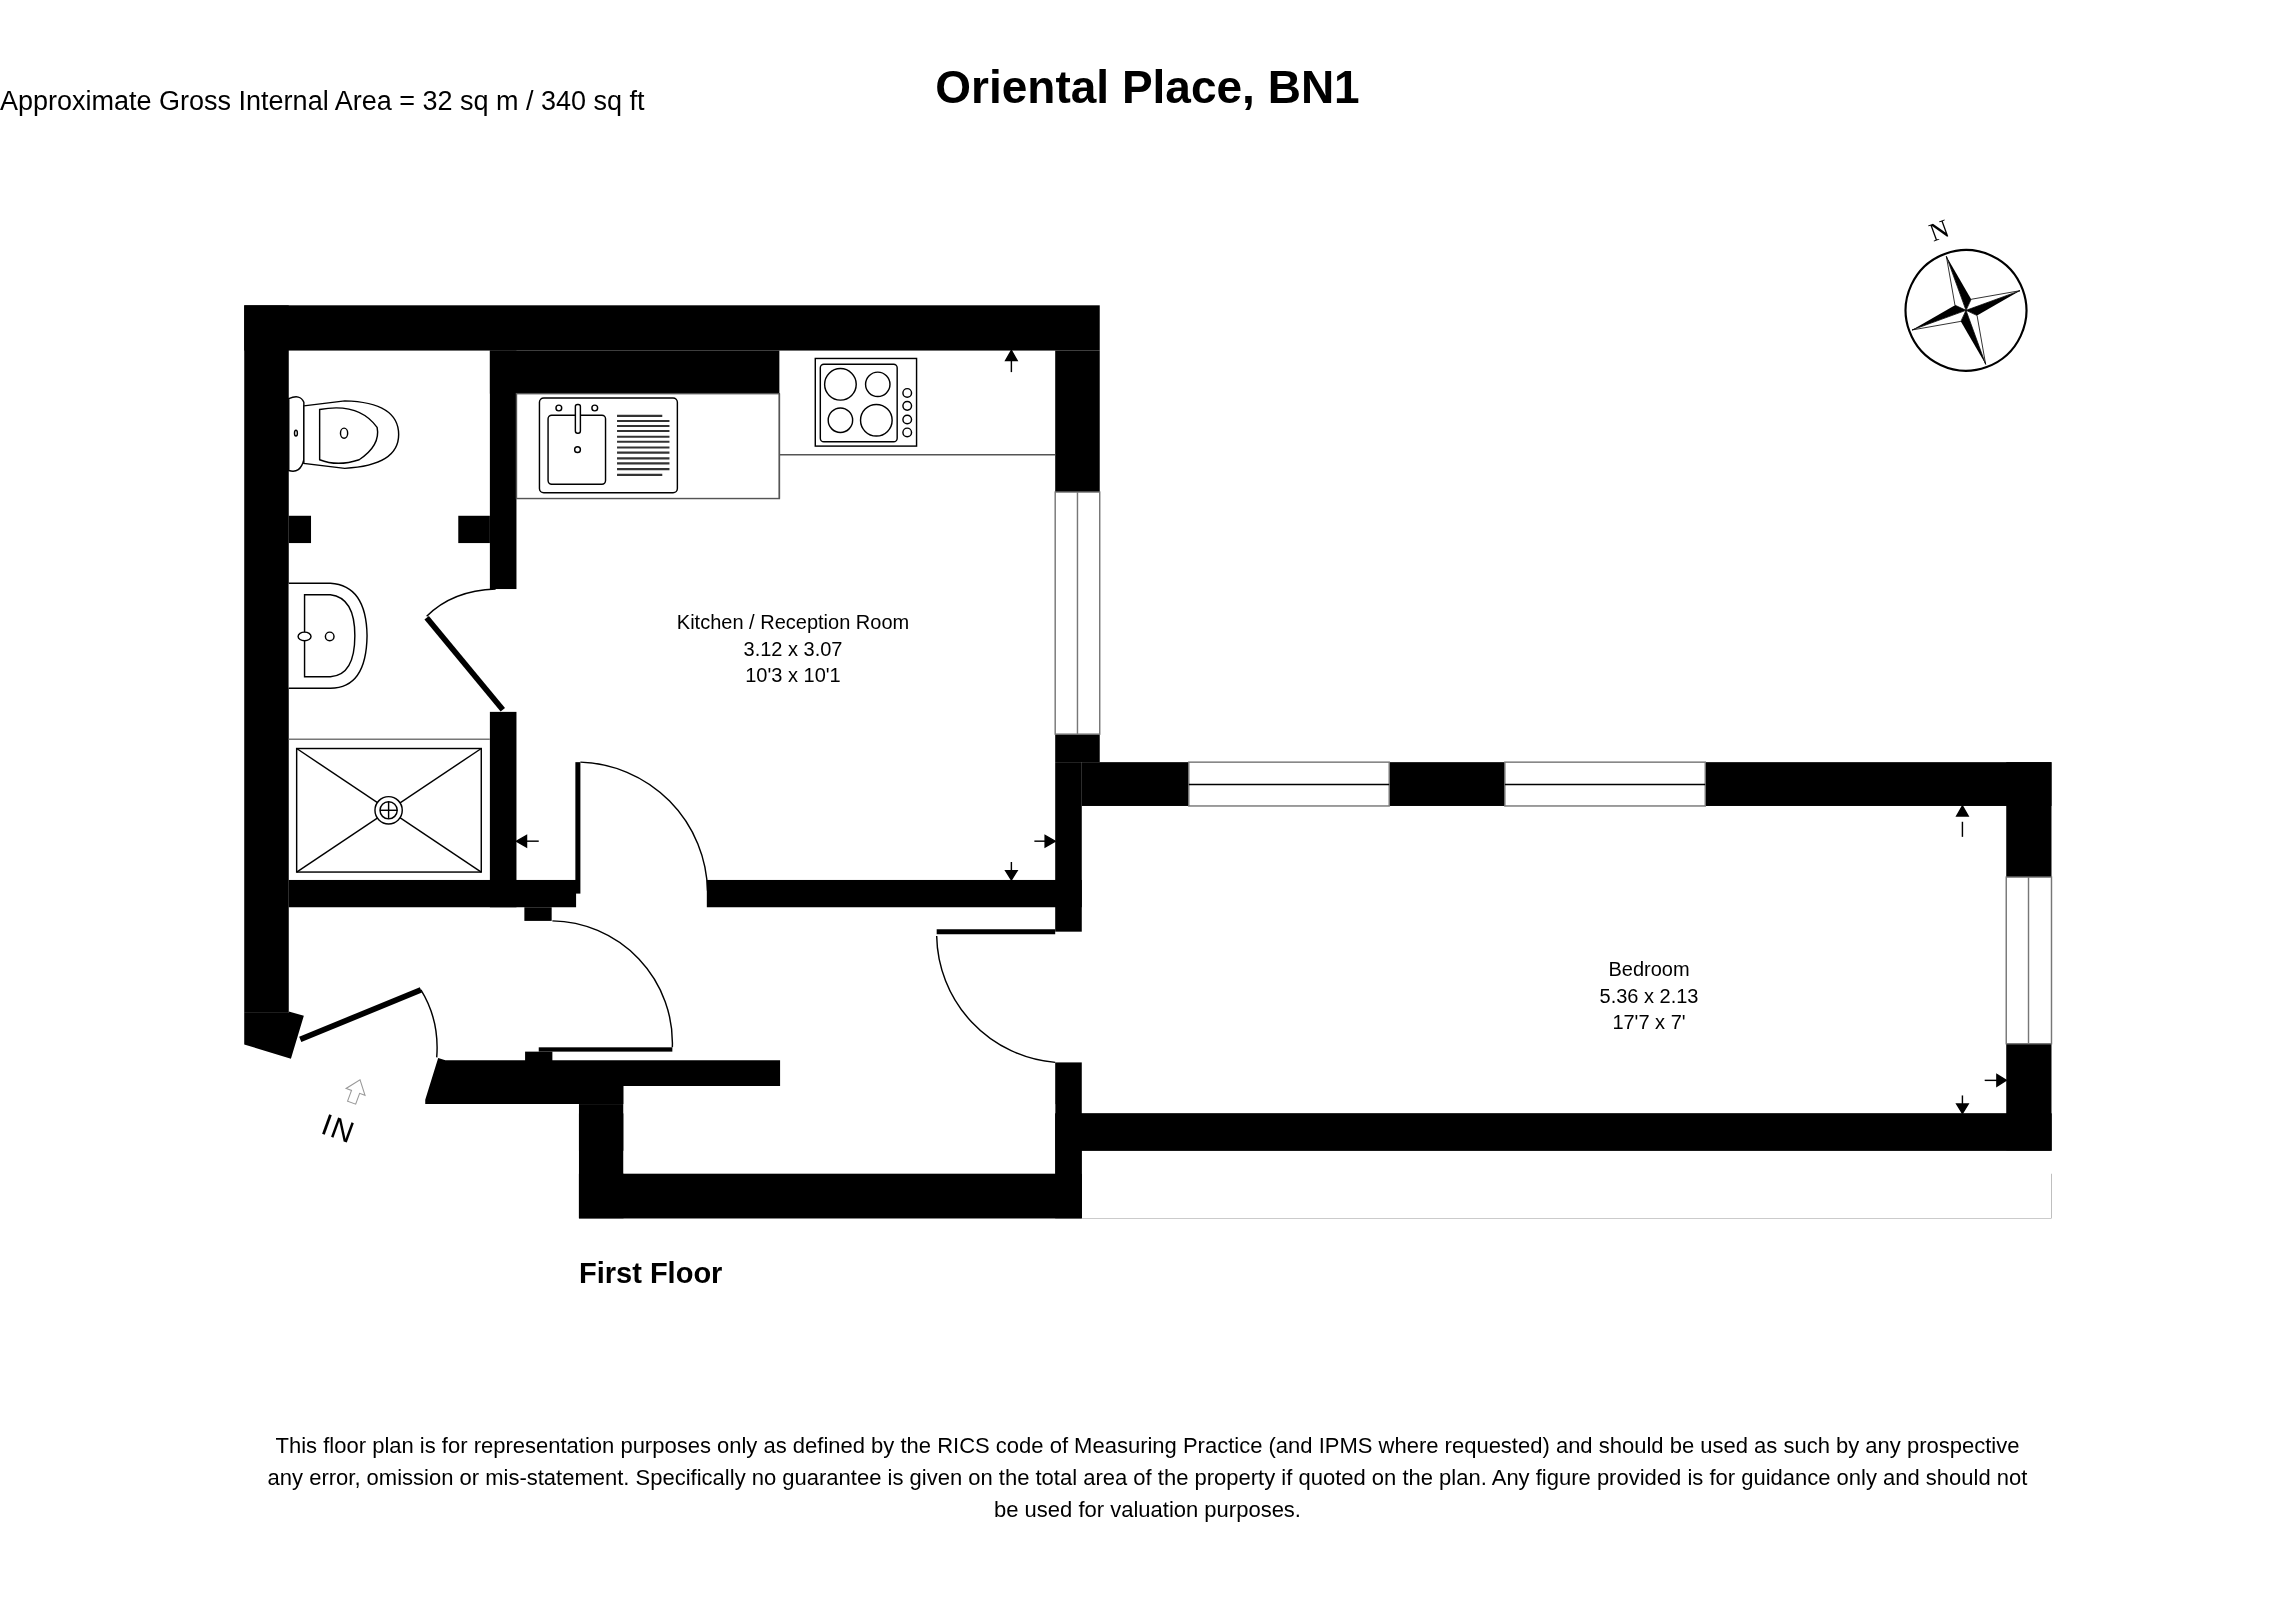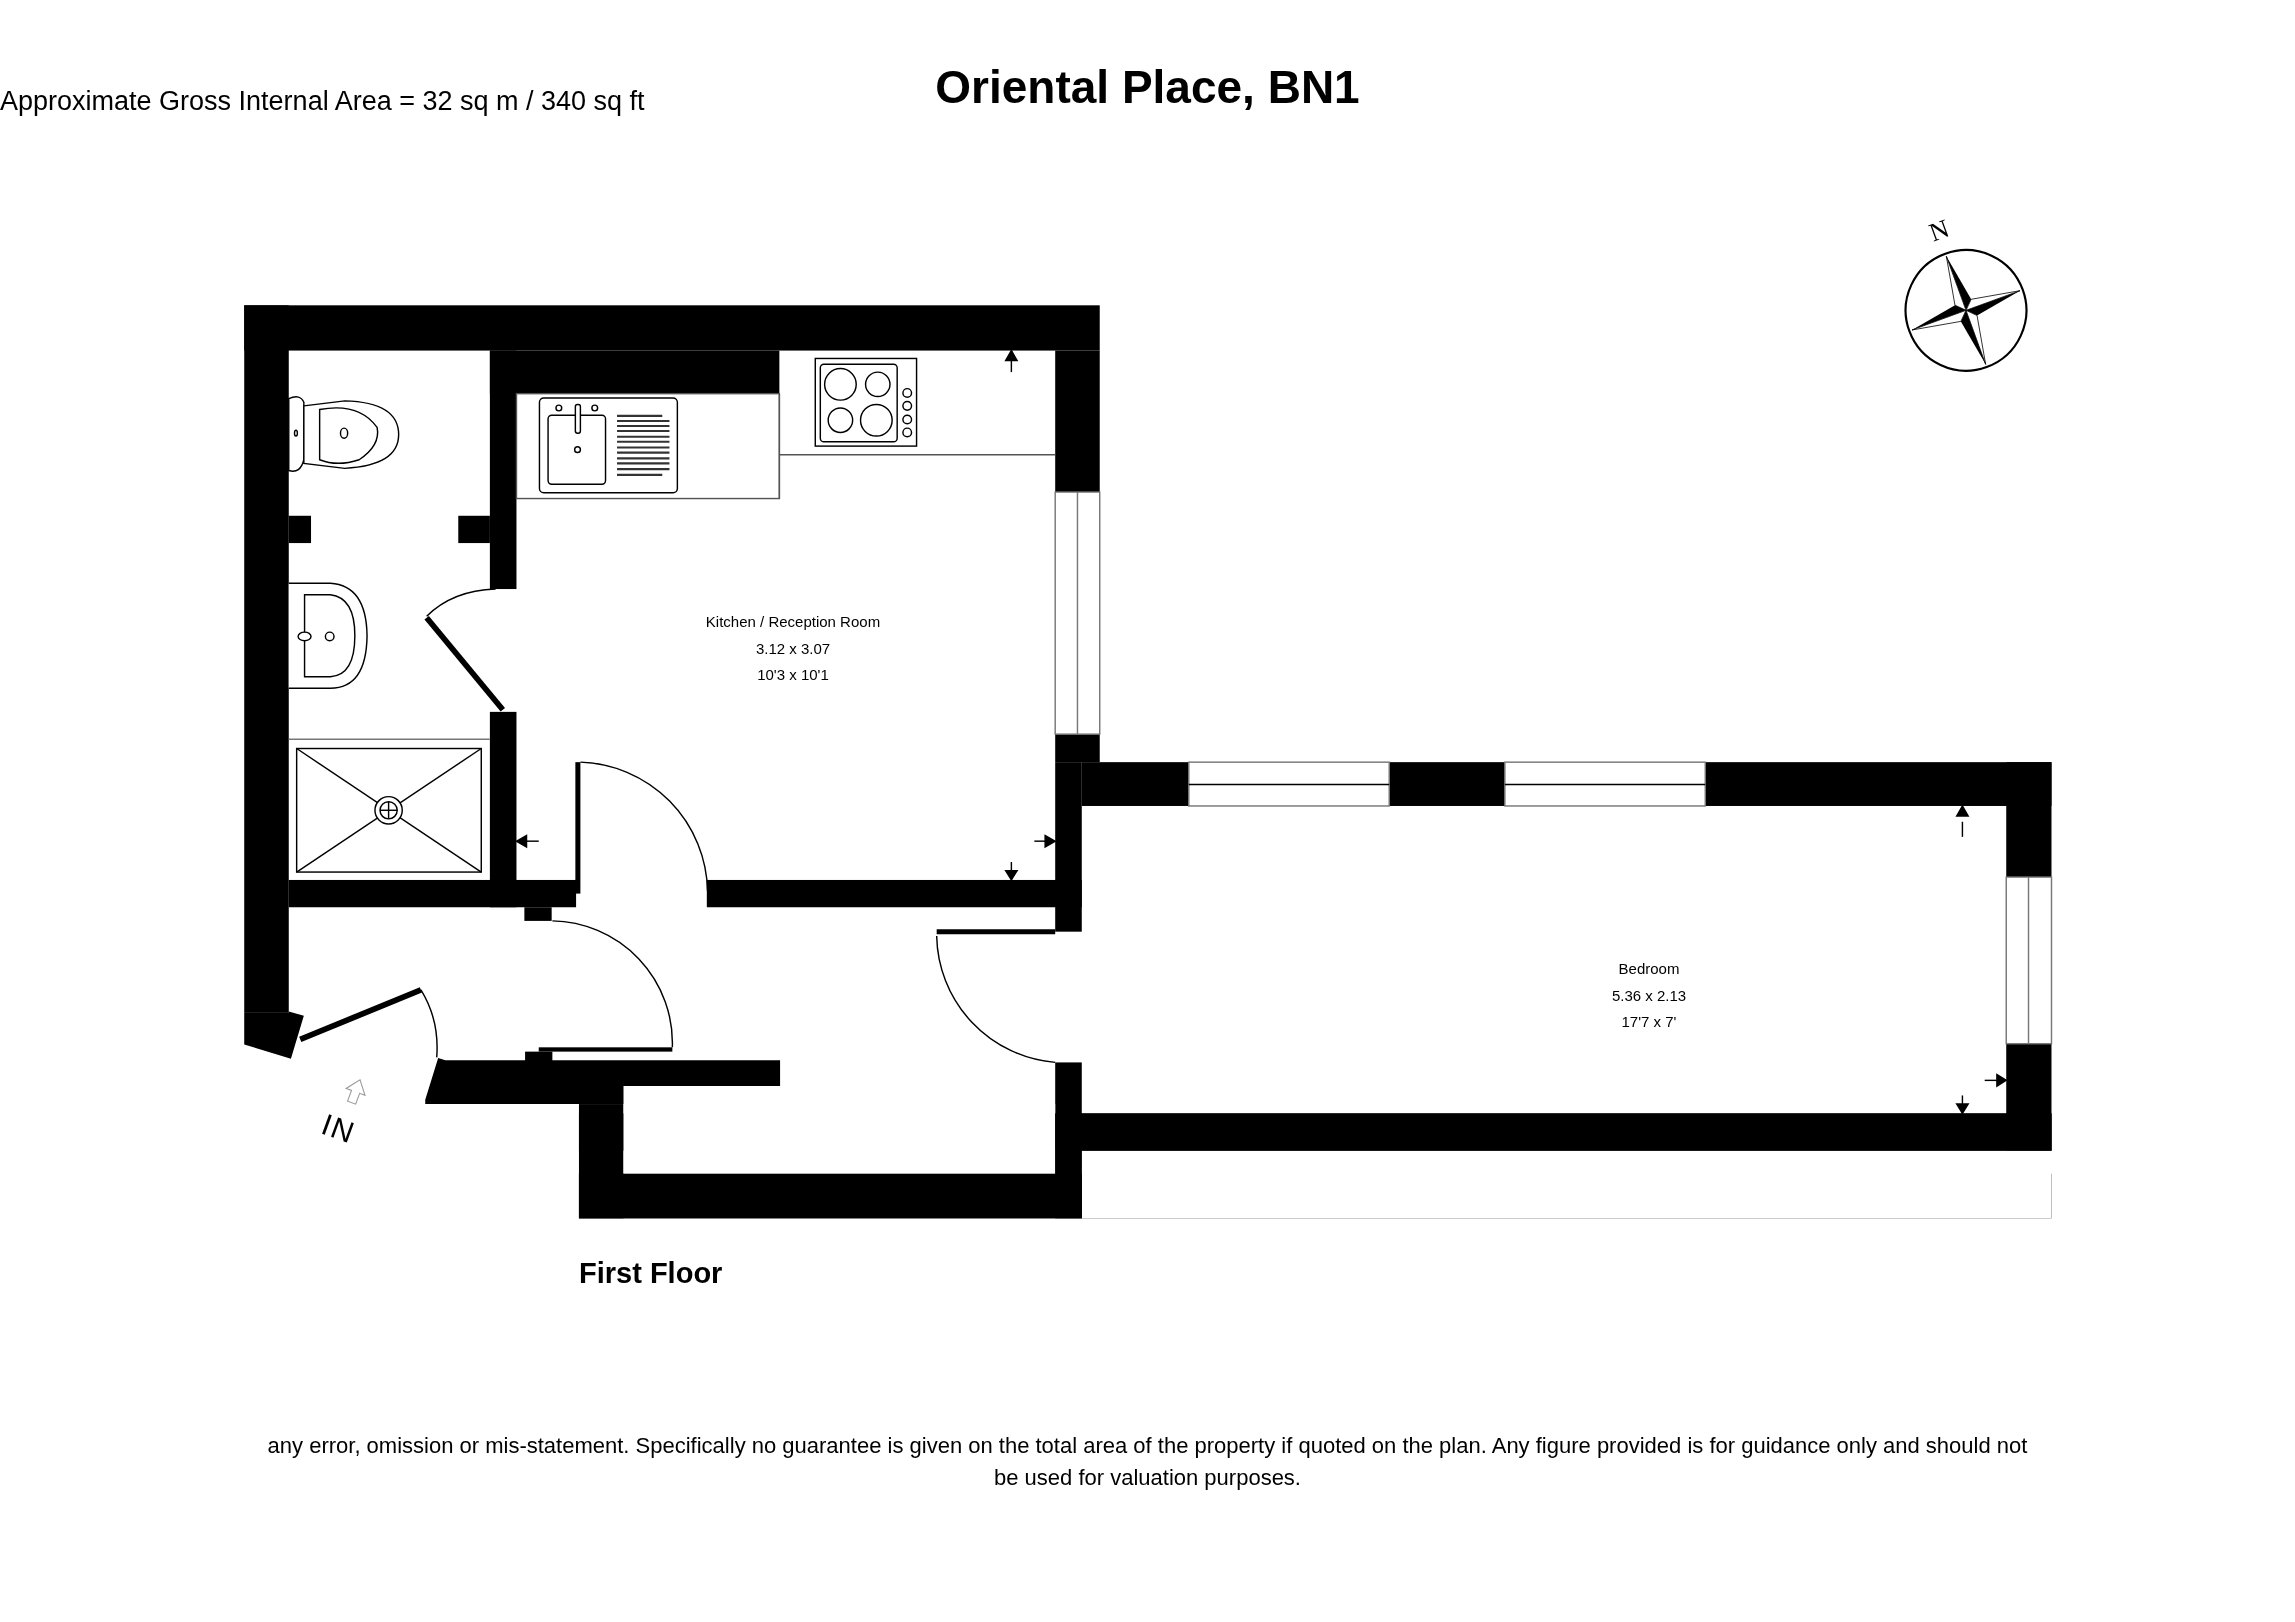--- a/index.html
+++ b/index.html
@@ -1,20 +1,20 @@
 <!DOCTYPE html>
 <html style="font-size:11.5px"><head>
 <meta charset="utf-8">
 <style>
   html, body { margin:0; padding:0; background:#ffffff; }
   body { width:2295px; height:1622px; position:relative; overflow:hidden; font-family:"Liberation Sans", sans-serif; color:#000; }
   .title { position:absolute; left:0; width:2295px; top:32px; text-align:center; font-weight:bold; font-size:46px; line-height:55px;margin-top:28px; }
   .subtitle { position:absolute; left:0; width:2295px; top:85px; text-align:left; font-size:27px; line-height:33px; }
   svg.plan { position:absolute; left:0; top:0; }
-  .room-label { position:absolute; text-align:center; font-size:15px; line-height:26.6px; transform:translateX(-50%); white-space:nowrap; }
+  .room-label { position:absolute; text-align:center; font-size:20px; line-height:26.6px; transform:translateX(-50%); white-space:nowrap; }
   .floor-label { position:absolute; left:579px; top:1257px; font-size:29px; font-weight:bold; }
   .in-label { position:absolute; left:322px; top:1112px; font-size:30px; transform:rotate(20deg); transform-origin:center; letter-spacing:1.4px; }
   .disclaimer { position:absolute; left:129px; width:2037px; top:1430px; text-align:center; font-size:22px; line-height:32px; }
   .disclaimer div { white-space:nowrap; }
 </style>
 </head>
 <body>
 
 <div class="title">Oriental Place, BN1</div>
 <div class="subtitle">Approximate Gross Internal Area = 32 sq m / 340 sq ft</div>
@@ -226,16 +226,17 @@
   <div>Bedroom</div>
   <div>5.36 x 2.13</div>
   <div>17'7 x 7'</div>
 </div>
 
 <div class="in-label">IN</div>
 
 <div class="floor-label">First Floor</div>
 
 <div class="disclaimer">
+  <div>This floor plan is for representation purposes only as defined by the RICS code of Measuring Practice (and IPMS where requested) and should be used as such by any prospective</div>
   <div>any error, omission or mis-statement. Specifically no guarantee is given on the total area of the property if quoted on the plan. Any figure provided is for guidance only and should not</div>
   <div>be used for valuation purposes.</div>
 </div>
 
 
 </body></html>

